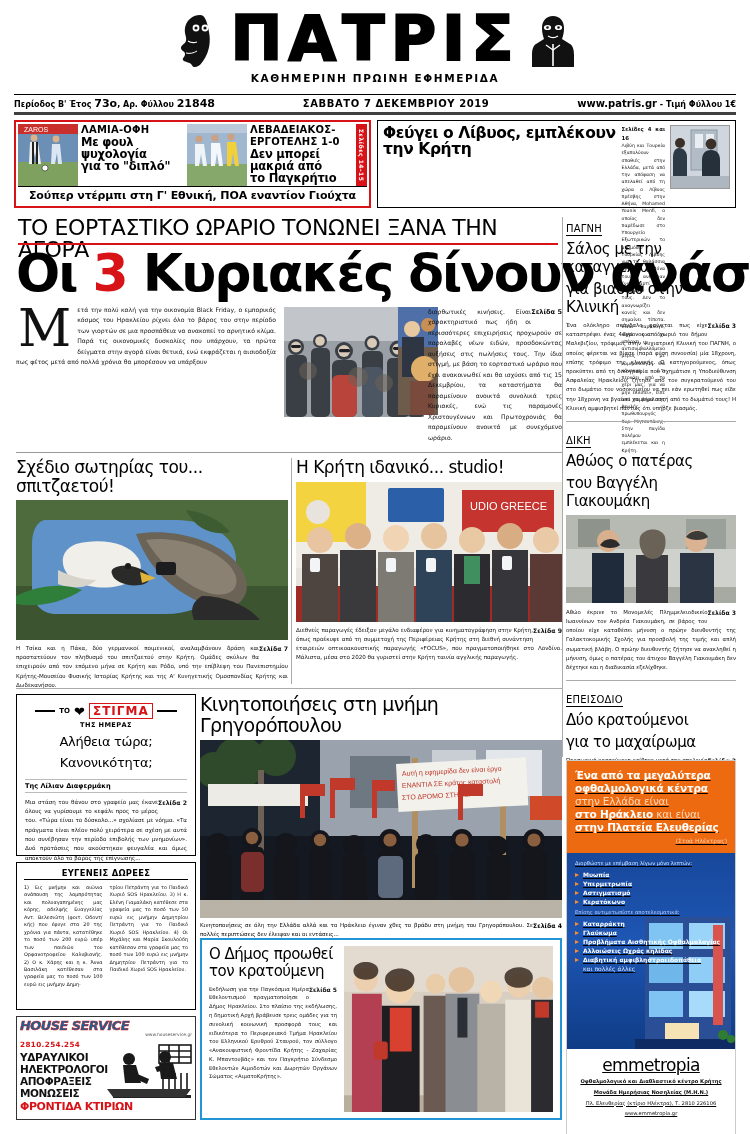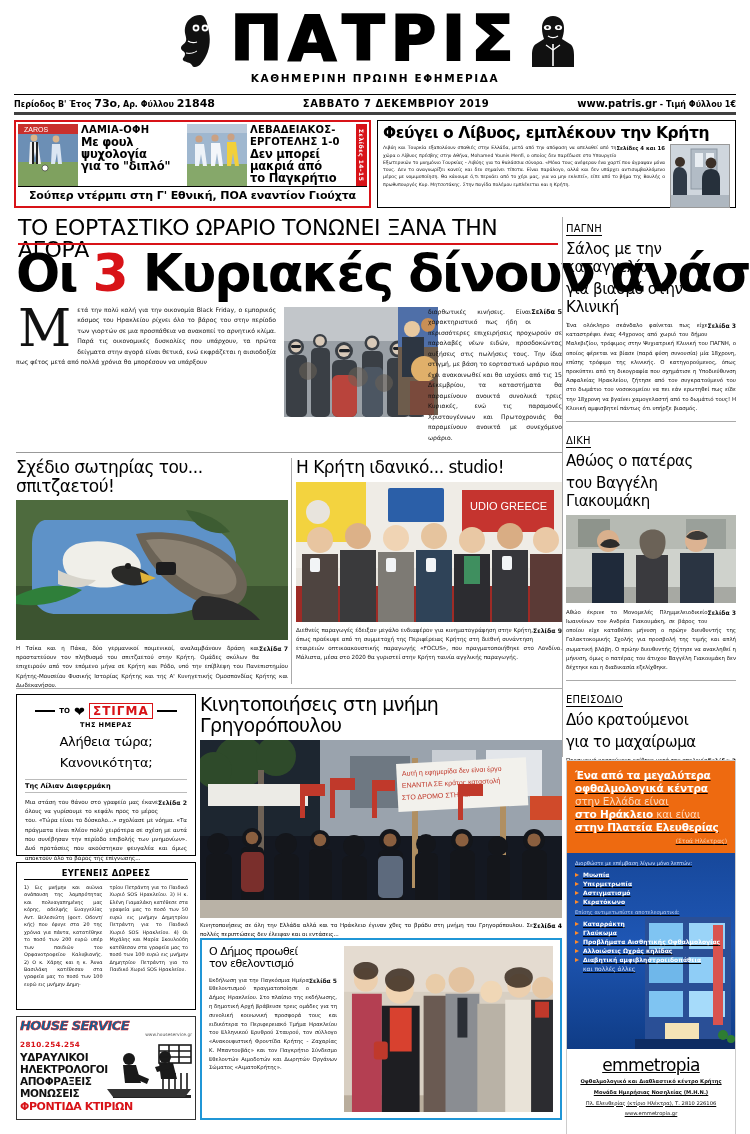--- a/index.html
+++ b/index.html
@@ -30,21 +30,21 @@
   .sb-cell{display:flex;gap:3px;flex:1;}
   .sb-photo{width:60px;height:62px;background:#5d7fa4;position:relative;overflow:hidden;}
   .sb-txt{flex:1;display:flex;flex-direction:column;justify-content:flex-start;}
   .sb-kicker{font-size:10px;font-weight:bold;letter-spacing:.2px;line-height:1.2;}
   .sb-head{font-size:11.5px;font-weight:bold;line-height:1.06;letter-spacing:-.2px;}
   .sb-redbar{width:11px;background:#d81318;color:#fff;font-size:6px;font-weight:bold;writing-mode:vertical-rl;text-align:center;
       display:flex;align-items:center;justify-content:center;letter-spacing:.5px;}
   .sb-bottom{height:20px;border-top:1px solid #000;display:flex;align-items:center;justify-content:center;
       font-size:11px;font-weight:bold;letter-spacing:-.1px;}
 
-  .livbox{flex:1;border:1px solid #000;box-sizing:border-box;padding:4px 5px;display:flex;flex-direction:column;}
+  .livbox{flex:1;border:1px solid #000;box-sizing:border-box;padding:4px 5px;display:flex;flex-direction:row;}
   .liv-head{font-size:15.5px;font-weight:bold;letter-spacing:-.4px;line-height:1.05;margin-bottom:3px;}
   .liv-body{display:flex;gap:5px;flex:1;}
   .liv-text{flex:1;font-size:4.6px;line-height:1.58;text-align:justify;color:#111;}
   .liv-text .pg{font-weight:bold;float:right;font-size:5.4px;}
   .liv-photo{width:58px;height:62px;background:#b9c3cc;position:relative;overflow:hidden;border:1px solid #999;}
 
   
   .kicker{position:absolute;left:18px;top:217px;width:540px;font-size:22px;letter-spacing:-.4px;line-height:1;}
   .kicker-rule{position:absolute;left:18px;top:243px;width:540px;height:2px;background:#d81318;}
   .mainhead{position:absolute;left:16px;top:247px;width:546px;font-size:52px;font-weight:bold;letter-spacing:-2px;line-height:1;
@@ -105,21 +105,21 @@
   
   .grig{position:absolute;left:200px;top:694px;width:362px;height:232px;}
   .grig h2{margin:0;font-size:19px;font-weight:normal;letter-spacing:-.6px;line-height:1.08;}
   .grig .gphoto{margin-top:5px;width:100%;height:178px;overflow:hidden;position:relative;background:#15171c;}
   .grig .gcap{margin-top:3px;font-size:5.5px;line-height:1.6;text-align:justify;}
   .grig .gcap .pg{font-weight:bold;float:right;font-size:6.2px;}
 
   
   .vol{position:absolute;left:200px;top:938px;width:362px;height:182px;border:2px solid #2096d6;box-sizing:border-box;padding:6px 7px;display:flex;gap:7px;}
   .vol-left{width:128px;}
-  .vol-left h2{margin:0;font-size:11px;font-weight:normal;letter-spacing:-.5px;line-height:1.12;}
+  .vol-left h2{margin:0;font-size:15px;font-weight:normal;letter-spacing:-.5px;line-height:1.12;}
   .vol-left .vtext{margin-top:5px;font-size:5.3px;line-height:1.66;text-align:justify;color:#111;}
   .vol-left .pg{font-weight:bold;float:right;font-size:6px;}
   .vol-photo{flex:1;overflow:hidden;position:relative;background:#c9bfb2;}
 
   
   .side{position:absolute;left:566px;top:217px;width:170px;}
   .side-div{position:absolute;left:562px;top:217px;width:1px;height:540px;background:#aaa;}
   .sec-kick{font-size:10px;letter-spacing:.2px;border-bottom:1px solid #000;padding-bottom:1px;display:inline-block;}
   .sec-head{font-size:15px;font-weight:normal;line-height:1.2;letter-spacing:-.4px;margin-top:4px;}
   .sec-body{font-size:5.4px;line-height:1.7;text-align:justify;margin-top:5px;color:#111;}
@@ -556,21 +556,21 @@
     </div>
     <div class="gcap">
       <span class="pg">Σελίδα 4</span>
       <span>Κινητοποιήσεις σε όλη την Ελλάδα αλλά και το Ηράκλειο έγιναν χθες το βράδυ στη μνήμη του Γρηγορόπουλου. Σε πολλές περιπτώσεις δεν έλειψαν και οι εντάσεις...</span>
     </div>
   </div>
 
   <div class="vol">
     <div class="vol-left">
       <h2>Ο Δήμος προωθεί</h2>
-      <h2>τον εθελοντισμό</h2>
+      <h2>τον κρατούμενη</h2>
       <div class="vtext">
         <span class="pg">Σελίδα 5</span>
         <span>Εκδήλωση για την Παγκόσμια Ημέρα Εθελοντισμού πραγματοποίησε ο Δήμος Ηρακλείου. Στο πλαίσιο της εκδήλωσης, η δημοτική Αρχή βράβευσε τρεις ομάδες για τη συνολική κοινωνική προσφορά τους και ειδικότερα το Περιφερειακό Τμήμα Ηρακλείου του Ελληνικού Ερυθρού Σταυρού, τον σύλλογο «Ανακουφιστική Φροντίδα Κρήτης - Ζαχαρίας Κ. Μπαντουβάς» και τον Παγκρήτιο Σύνδεσμο Εθελοντών Αιμοδοτών και Δωρητών Οργάνων Σώματος «ΑιματοΚρήτης».</span>
       </div>
     </div>
     <div class="vol-photo">
       <svg class="ph" viewBox="0 0 210 168" preserveAspectRatio="none">
         <rect width="210" height="168" fill="#d8cfc2"></rect>
         <rect y="0" width="210" height="46" fill="#e4dbd0"></rect>
         <rect y="150" width="210" height="18" fill="#b9ad9c"></rect>

